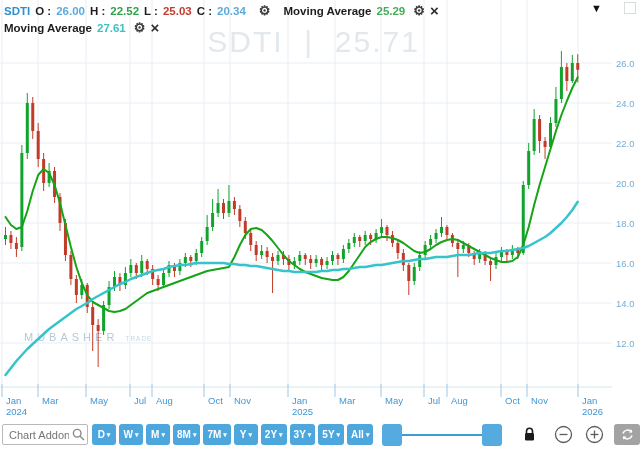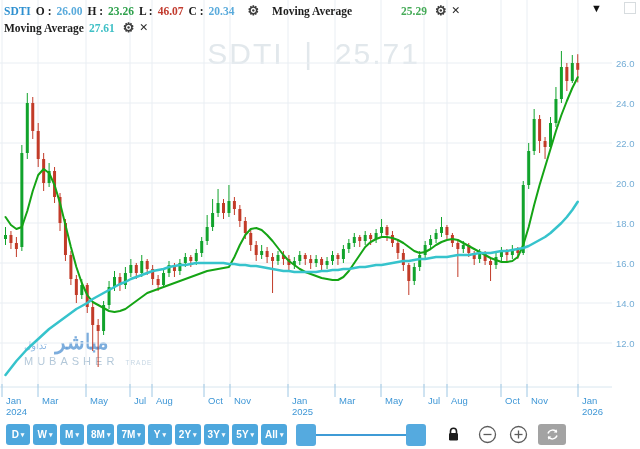--- a/index.html
+++ b/index.html
@@ -1,39 +1,39 @@
 <!DOCTYPE html>
 <html><head>
 <meta charset="utf-8">
 <style>
   * { box-sizing: border-box; margin: 0; padding: 0; }
   html,body { width:640px; height:449px; background:#fff; font-family:"Liberation Sans", sans-serif; }
   #app { position:relative; width:640px; height:449px; overflow:hidden; background:#fff; }
 
   
-  .wm-symbol { position:absolute; top:37px; left:50%; transform:translateX(-53%);
+  .wm-symbol { position:absolute; top:25px; left:50%; transform:translateX(-53%);
     font-size:30px; color:#e2e8ec; letter-spacing:2px; white-space:pre; z-index:1; }
   .wm-brand { position:absolute; left:24px; top:330px; z-index:1; direction:rtl; text-align:left; }
   .wm-brand .ar-big { font-size:21px; font-weight:bold; color:rgba(80,145,210,0.75); }
   .wm-brand .ar-small { font-size:10px; color:rgba(80,145,210,0.65); margin-right:4px; }
   .wm-brand .en { direction:ltr; font-size:11px; letter-spacing:4px; color:rgba(160,186,208,0.8); margin-top:1px; }
   .wm-brand .en small { font-size:6.5px; letter-spacing:1px; color:rgba(175,198,216,0.7); }
 
   
   #chart { position:absolute; top:0; left:0; z-index:2; }
 
   
   .legend { position:absolute; top:2px; left:4px; z-index:3; font-size:11.5px; font-weight:bold; color:#1d1d1d; }
   .lrow { display:flex; align-items:center; height:17px; white-space:nowrap; }
-  .lrow > * { margin-right:5px;font-family:Liberation Serif, serif; }
+  .lrow > * { margin-right:5px; }
   .sym { color:#2e90d0; }
   .v-blue { color:#5aabdc; }
   .v-green { color:#2ea14c; }
   .v-red { color:#c23b2e; }
-  .v-ma1 { color:#46ab58;margin-left:44px; }
+  .v-ma1 { color:#46ab58; }
   .v-ma2 { color:#3fc0c6; }
   .gear { font-size:13px; color:#3c3c3c; cursor:pointer; margin-left:3px; }
   .xbtn { font-size:15px; font-weight:bold; color:#2d2d2d; cursor:pointer; line-height:11px; }
   .gap-l { margin-left:8px; }
 
   .topright { position:absolute; top:2px; right:4px; z-index:3; display:flex; align-items:center; gap:22px; }
   .dd-caret { font-size:11px; color:#111; cursor:pointer; }
   .tr-box { width:12px; height:12px; border:1.5px solid #d7dcdf; cursor:pointer; }
 
   
@@ -58,24 +58,20 @@
   .refresh-btn { margin-left:10px; width:28px; height:21px; background:#a3a3a3; border:none; border-radius:3px;
     display:flex; align-items:center; justify-content:center; cursor:pointer; }
 </style>
 </head>
 <body>
 
 <div id="app">
 
   <div class="wm-symbol">SDTI  |  25.71</div>
   <div class="wm-brand">
-    <div>
-      <span class="ar-big">مباشر</span>
-      <span class="ar-small">تداول</span>
-    </div>
     <div class="en">
       <span>MUBASHER</span>
       <small>TRADE</small>
     </div>
   </div>
 
   <svg id="chart" width="640" height="420">
       <g>
         <line x1="0" x2="612" y1="62.999999999999964" y2="62.999999999999964" stroke="#e9eef3" stroke-width="1"></line>
         <line x1="0" x2="612" y1="102.99999999999997" y2="102.99999999999997" stroke="#e9eef3" stroke-width="1"></line>
@@ -362,23 +358,23 @@
       <polyline points="5.5,216.99999999999994 10.95,225 16.4,229 21.85,226.99999999999994 27.3,210.99999999999994 32.75,190.99999999999994 38.2,175 43.65,168.99999999999997 49.1,172.99999999999997 54.550000000000004,185 60,202.99999999999994 65.45,225 70.9,246.99999999999994 76.35000000000001,266.99999999999994 81.8,282.99999999999994 87.25,294.99999999999994 92.7,301.99999999999994 98.15,304.99999999999994 103.60000000000001,307.99999999999994 109.05,311 114.5,311.99999999999994 119.95,311 125.4,309 130.85000000000002,304.99999999999994 136.3,301 141.75,296.99999999999994 147.20000000000002,292.99999999999994 152.65,291 158.1,289 163.55,286.99999999999994 169,284.99999999999994 174.45000000000002,282.99999999999994 179.9,281 185.35,279 190.8,276.99999999999994 196.25,274.99999999999994 201.70000000000002,272.99999999999994 207.15,271 212.6,269.99999999999994 218.05,269 223.5,267.99999999999994 228.95000000000002,266.99999999999994 234.4,256.99999999999994 239.85,245 245.3,235 250.75,229 256.20000000000005,227.99999999999994 261.65000000000003,230 267.1,235 272.55,240.99999999999994 278,247.99999999999994 283.45,255 288.90000000000003,260.99999999999994 294.35,264.99999999999994 299.8,269 305.25,271.99999999999994 310.7,274 316.15000000000003,276 321.6,277.99999999999994 327.05,279 332.5,279.99999999999994 337.95,279.99999999999994 343.40000000000003,276.99999999999994 348.85,271 354.3,262.99999999999994 359.75,255 365.2,246.99999999999994 370.65000000000003,241.99999999999994 376.1,239 381.55,236.99999999999994 387,236.99999999999994 392.45,237.99999999999994 397.90000000000003,240 403.35,242.99999999999994 408.8,246.99999999999994 414.25,250.99999999999994 419.7,252.99999999999994 425.15000000000003,251.99999999999994 430.6,249 436.05,245 441.5,241.99999999999994 446.95,240 452.40000000000003,239 457.85,240 463.3,242.99999999999994 468.75,245.99999999999994 474.2,249 479.65000000000003,251.99999999999994 485.1,255 490.55,257.99999999999994 496,260 501.45,261.99999999999994 506.90000000000003,261.99999999999994 512.35,260.99999999999994 517.8000000000001,256.99999999999994 523.25,245 528.7,226.99999999999994 534.15,205 539.6,185 545.0500000000001,166.99999999999994 550.5,148.99999999999997 555.95,130.99999999999994 561.4,115 566.85,100.99999999999993 572.3000000000001,87.99999999999997 577.75,77.19999999999999" fill="none" stroke="#15a415" stroke-width="2" stroke-linejoin="round" stroke-linecap="round"></polyline>
       <polyline points="5.5,375 10.95,367.99999999999994 16.4,360.99999999999994 21.85,355 27.3,349 32.75,344 38.2,339 43.65,334 49.1,329 54.550000000000004,325 60,320.99999999999994 65.45,316.99999999999994 70.9,312.99999999999994 76.35000000000001,309 81.8,306 87.25,302.99999999999994 92.7,299 98.15,296 103.60000000000001,292.99999999999994 109.05,289.99999999999994 114.5,286.99999999999994 119.95,284 125.4,281.99999999999994 130.85000000000002,279 136.3,276.99999999999994 141.75,274.99999999999994 147.20000000000002,272.99999999999994 152.65,271 158.1,269.99999999999994 163.55,269 169,266.99999999999994 174.45000000000002,266 179.9,264.99999999999994 185.35,264.99999999999994 190.8,264 196.25,262.99999999999994 201.70000000000002,262.99999999999994 207.15,262.99999999999994 212.6,262.99999999999994 218.05,262.99999999999994 223.5,262.99999999999994 228.95000000000002,264 234.4,264 239.85,264.99999999999994 245.3,264.99999999999994 250.75,266 256.20000000000005,266 261.65000000000003,266.99999999999994 267.1,267.99999999999994 272.55,269 278,269.99999999999994 283.45,271 288.90000000000003,271 294.35,271.99999999999994 299.8,271.99999999999994 305.25,271.99999999999994 310.7,271.99999999999994 316.15000000000003,271.99999999999994 321.6,271 327.05,271 332.5,269.99999999999994 337.95,269.99999999999994 343.40000000000003,269 348.85,269 354.3,267.99999999999994 359.75,266.99999999999994 365.2,266.99999999999994 370.65000000000003,266 376.1,264.99999999999994 381.55,264.99999999999994 387,264 392.45,262.99999999999994 397.90000000000003,261.99999999999994 403.35,260.99999999999994 408.8,260.99999999999994 414.25,260 419.7,259 425.15000000000003,259 430.6,257.99999999999994 436.05,256.99999999999994 441.5,256.99999999999994 446.95,256.99999999999994 452.40000000000003,255.99999999999994 457.85,255 463.3,255 468.75,255 474.2,254 479.65000000000003,252.99999999999994 485.1,252.99999999999994 490.55,252.99999999999994 496,251.99999999999994 501.45,250.99999999999994 506.90000000000003,250.99999999999994 512.35,250 517.8000000000001,249 523.25,247.99999999999994 528.7,245.99999999999994 534.15,242.99999999999994 539.6,240 545.0500000000001,236.99999999999994 550.5,232.99999999999994 555.95,227.99999999999994 561.4,222.99999999999994 566.85,216.99999999999994 572.3000000000001,210 577.75,201.8" fill="none" stroke="#36c3cc" stroke-width="2.5" stroke-linejoin="round" stroke-linecap="round"></polyline>
     </svg>
 
   <div class="legend">
     <div class="lrow">
       <span class="sym">SDTI</span>
       <span>O :</span>
       <span class="v-blue">26.00</span>
       <span>H :</span>
-      <span class="v-green">23.26</span>
+      <span class="v-green">22.52</span>
       <span>L :</span>
-      <span class="v-red">46.07</span>
+      <span class="v-red">25.03</span>
       <span>C :</span>
       <span class="v-blue">20.34</span>
       <span class="gear gap-l">⚙</span>
       <span class="gap-l">Moving Average</span>
       <span class="v-ma1">25.29</span>
       <span class="gear">⚙</span>
       <span class="xbtn">×</span>
     </div>
     <div class="lrow">
       <span>Moving Average</span>
@@ -387,20 +383,27 @@
       <span class="xbtn">×</span>
     </div>
   </div>
 
   <div class="topright">
     <span class="dd-caret">▼</span>
     <span class="tr-box"></span>
   </div>
 
   <div class="toolbar">
+    <span class="addon-wrap">
+      <input type="text" placeholder="Chart Addon" style="">
+      <svg width="13" height="13" viewBox="0 0 13 13">
+        <circle cx="5.2" cy="5.2" r="3.8" fill="none" stroke="#8a8a8a" stroke-width="1.4"></circle>
+        <line x1="8.2" y1="8.2" x2="12" y2="12" stroke="#8a8a8a" stroke-width="1.4"></line>
+      </svg>
+    </span>
     <span class="pbtns">
       <button class="pbtn">
           <span>D</span>
           <span class="caret">▾</span>
         </button>
       <button class="pbtn">
           <span>W</span>
           <span class="caret">▾</span>
         </button>
       <button class="pbtn">

